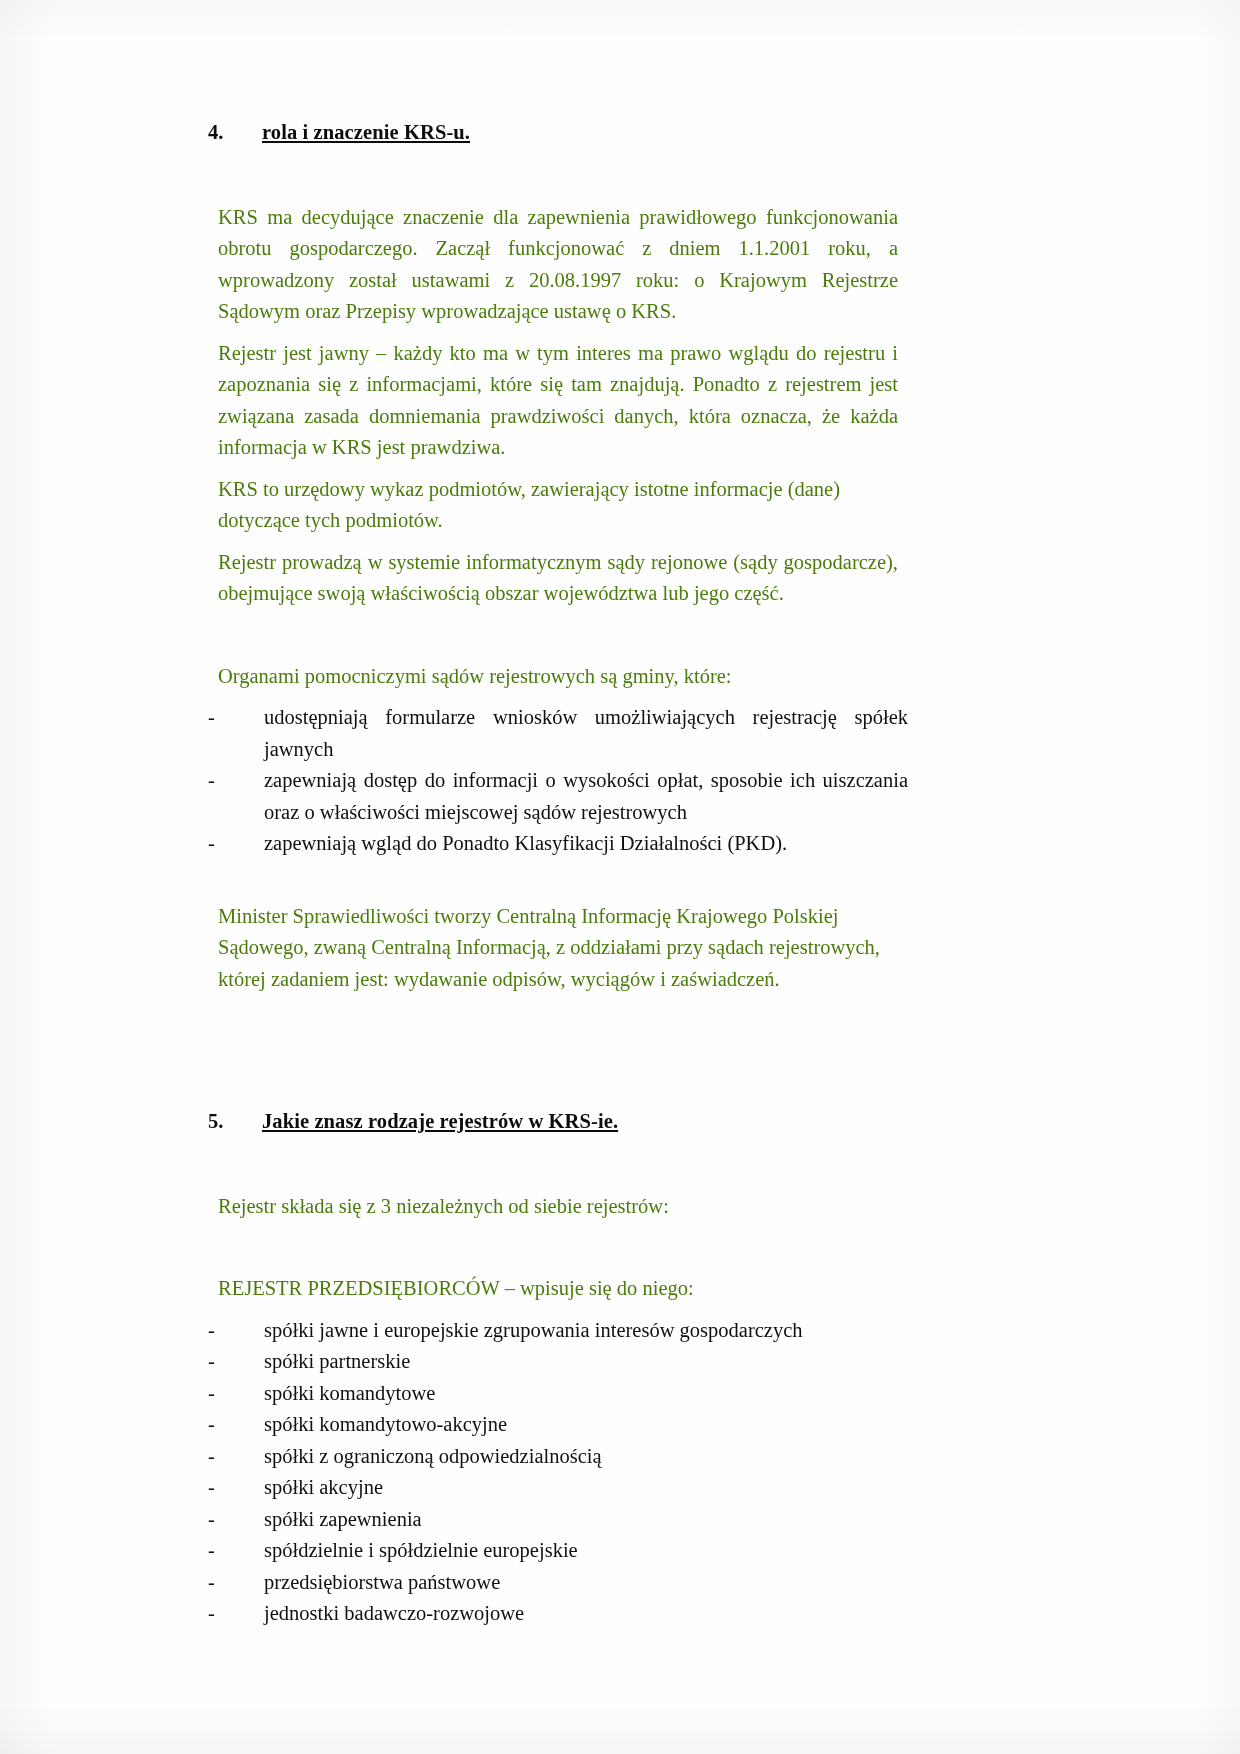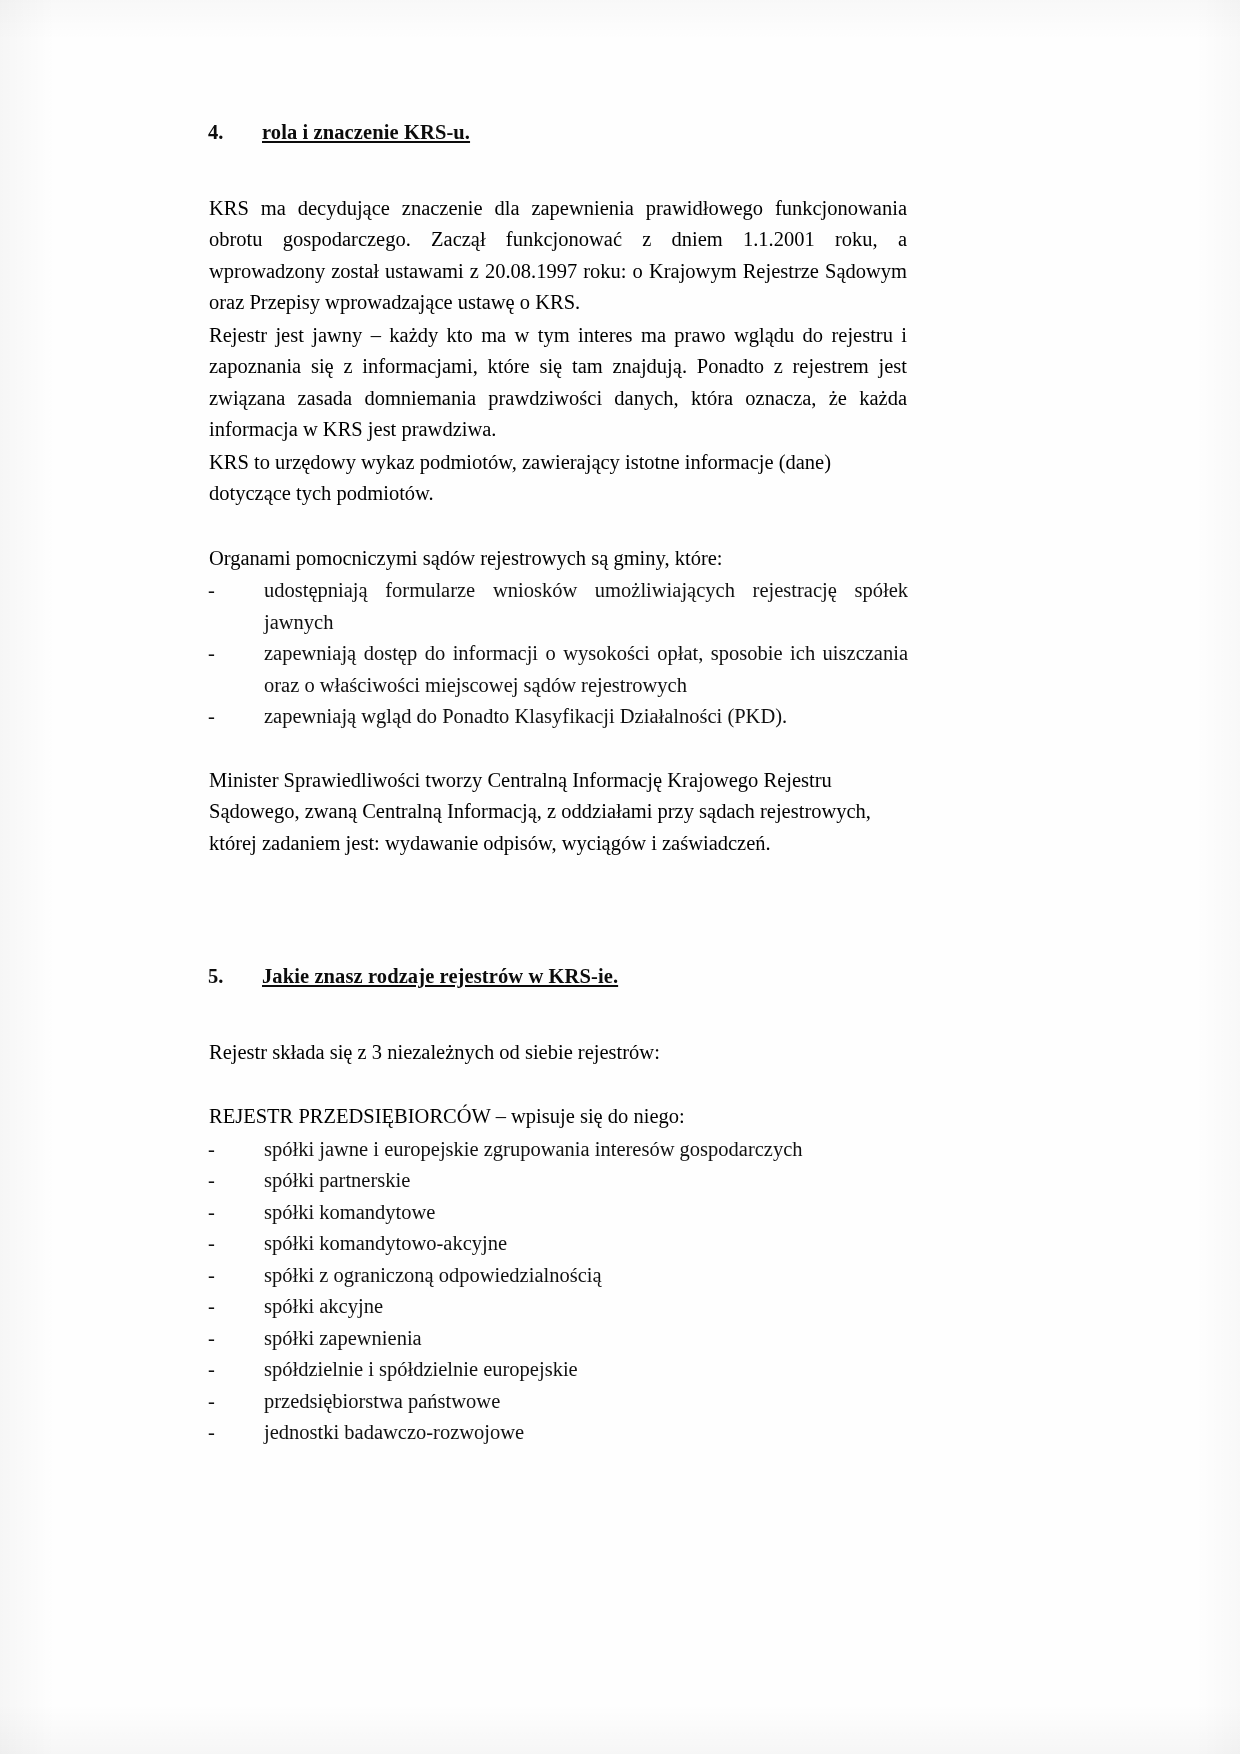--- a/index.html
+++ b/index.html
@@ -55,24 +55,24 @@
   .heading .num {
     width: 54px;
     flex: 0 0 54px;
   }
   .heading .htext {
     flex: 1 1 auto;
     text-decoration: underline;
   }
 
   p.para {
-    margin: 1px;
+    margin: 10px;
     font-size: 20.5px;
     line-height: 31.5px;
-    color: #000000;
+    color: #4d7c0f;
   }
   p.just {
     text-align: justify;
     text-align-last: left;
   }
   .spacer-md { height: 31px; }
   .spacer-lg { height: 46px; }
   .spacer-xl { height: 104px; }
 
   
@@ -120,20 +120,21 @@
     </div>
 
     <div class="spacer-lg"></div>
 
     <p class="para just">KRS ma decydujące znaczenie dla zapewnienia prawidłowego funkcjonowania obrotu gospodarczego. Zaczął funkcjonować z dniem 1.1.2001 roku, a wprowadzony został ustawami z 20.08.1997 roku: o Krajowym Rejestrze Sądowym oraz Przepisy wprowadzające ustawę o KRS.</p>
 
     <p class="para just">Rejestr jest jawny – każdy kto ma w tym interes ma prawo wglądu do rejestru i zapoznania się z informacjami, które się tam znajdują. Ponadto z rejestrem jest związana zasada domniemania prawdziwości danych, która oznacza, że każda informacja w KRS jest prawdziwa.</p>
 
     <p class="para">KRS to urzędowy wykaz podmiotów, zawierający istotne informacje (dane) dotyczące tych podmiotów.</p>
 
+    <p class="para just">Rejestr prowadzą w systemie informatycznym sądy rejonowe (sądy gospodarcze), obejmujące swoją właściwością obszar województwa lub jego część.</p>
 
     <div class="spacer-md"></div>
 
     <p class="para">Organami pomocniczymi sądów rejestrowych są gminy, które:</p>
 
     <div class="dash-row just">
       <span class="bullet">-</span>
       <span class="btext">udostępniają formularze wniosków umożliwiających rejestrację spółek jawnych</span>
     </div>
 
@@ -142,21 +143,21 @@
       <span class="btext">zapewniają dostęp do informacji o wysokości opłat, sposobie ich uiszczania oraz o właściwości miejscowej sądów rejestrowych</span>
     </div>
 
     <div class="dash-row">
       <span class="bullet">-</span>
       <span class="btext">zapewniają wgląd do Ponadto Klasyfikacji Działalności (PKD).</span>
     </div>
 
     <div class="spacer-md"></div>
 
-    <p class="para">Minister Sprawiedliwości tworzy Centralną Informację Krajowego Rejestru Sądowego, zwaną Centralną Informacją, z oddziałami przy sądach rejestrowych, której zadaniem jest: wydawanie odpisów, wyciągów i zaświadczeń.</p>
+    <p class="para">Minister Sprawiedliwości tworzy Centralną Informację Krajowego Polskiej Sądowego, zwaną Centralną Informacją, z oddziałami przy sądach rejestrowych, której zadaniem jest: wydawanie odpisów, wyciągów i zaświadczeń.</p>
 
     <div class="spacer-xl"></div>
 
     <div class="heading">
       <span class="num">5.</span>
       <span class="htext">Jakie znasz rodzaje rejestrów w KRS-ie.</span>
     </div>
 
     <div class="spacer-lg"></div>
 

